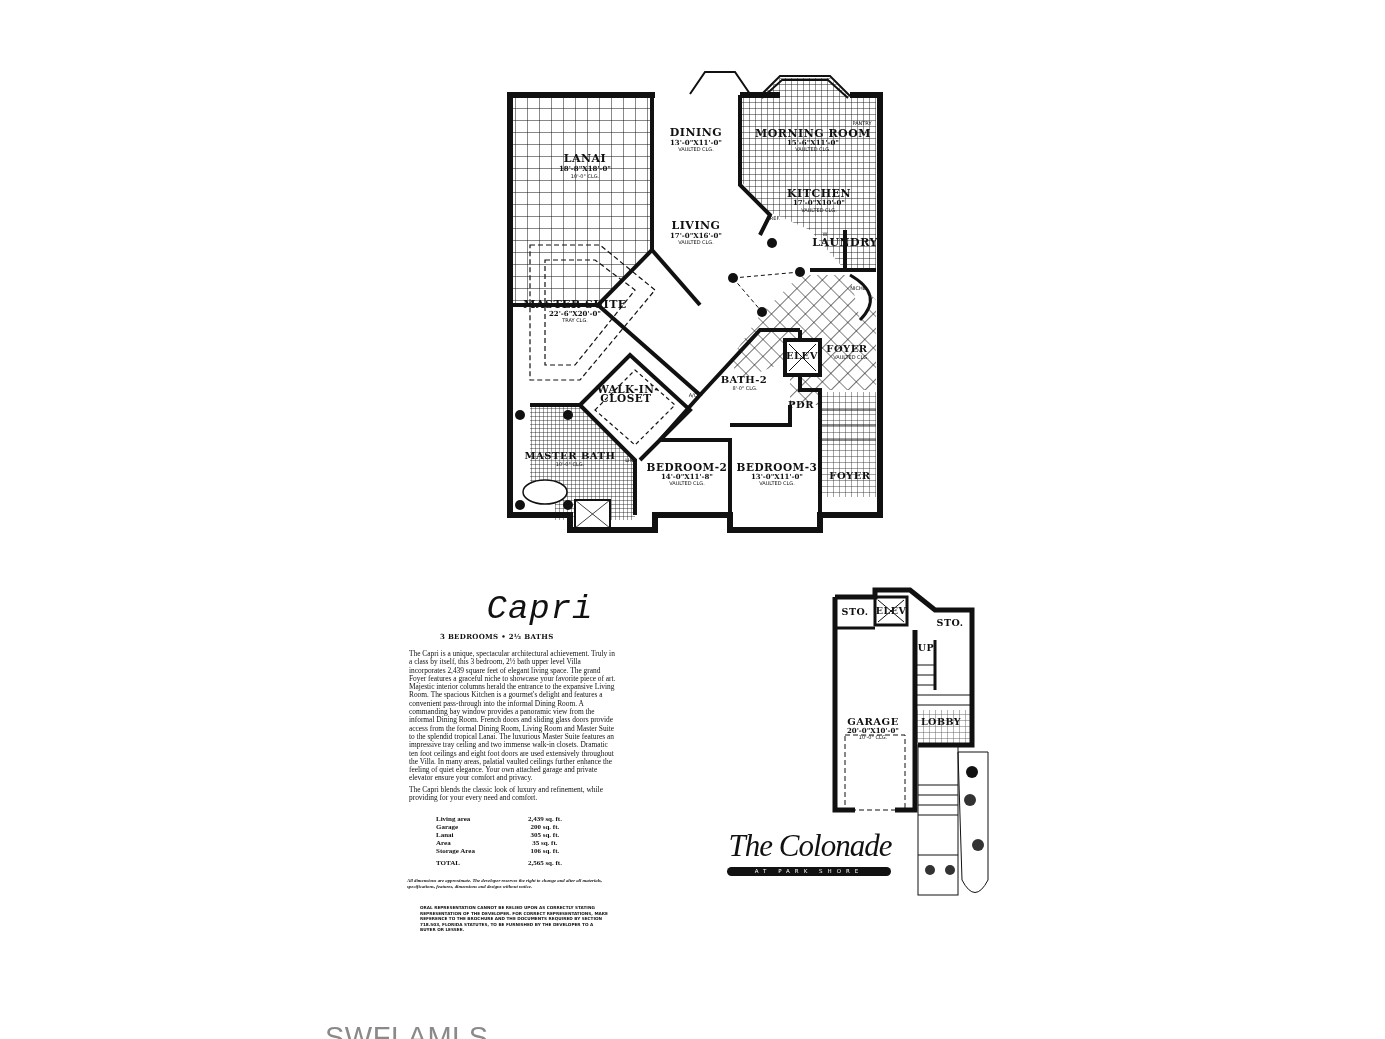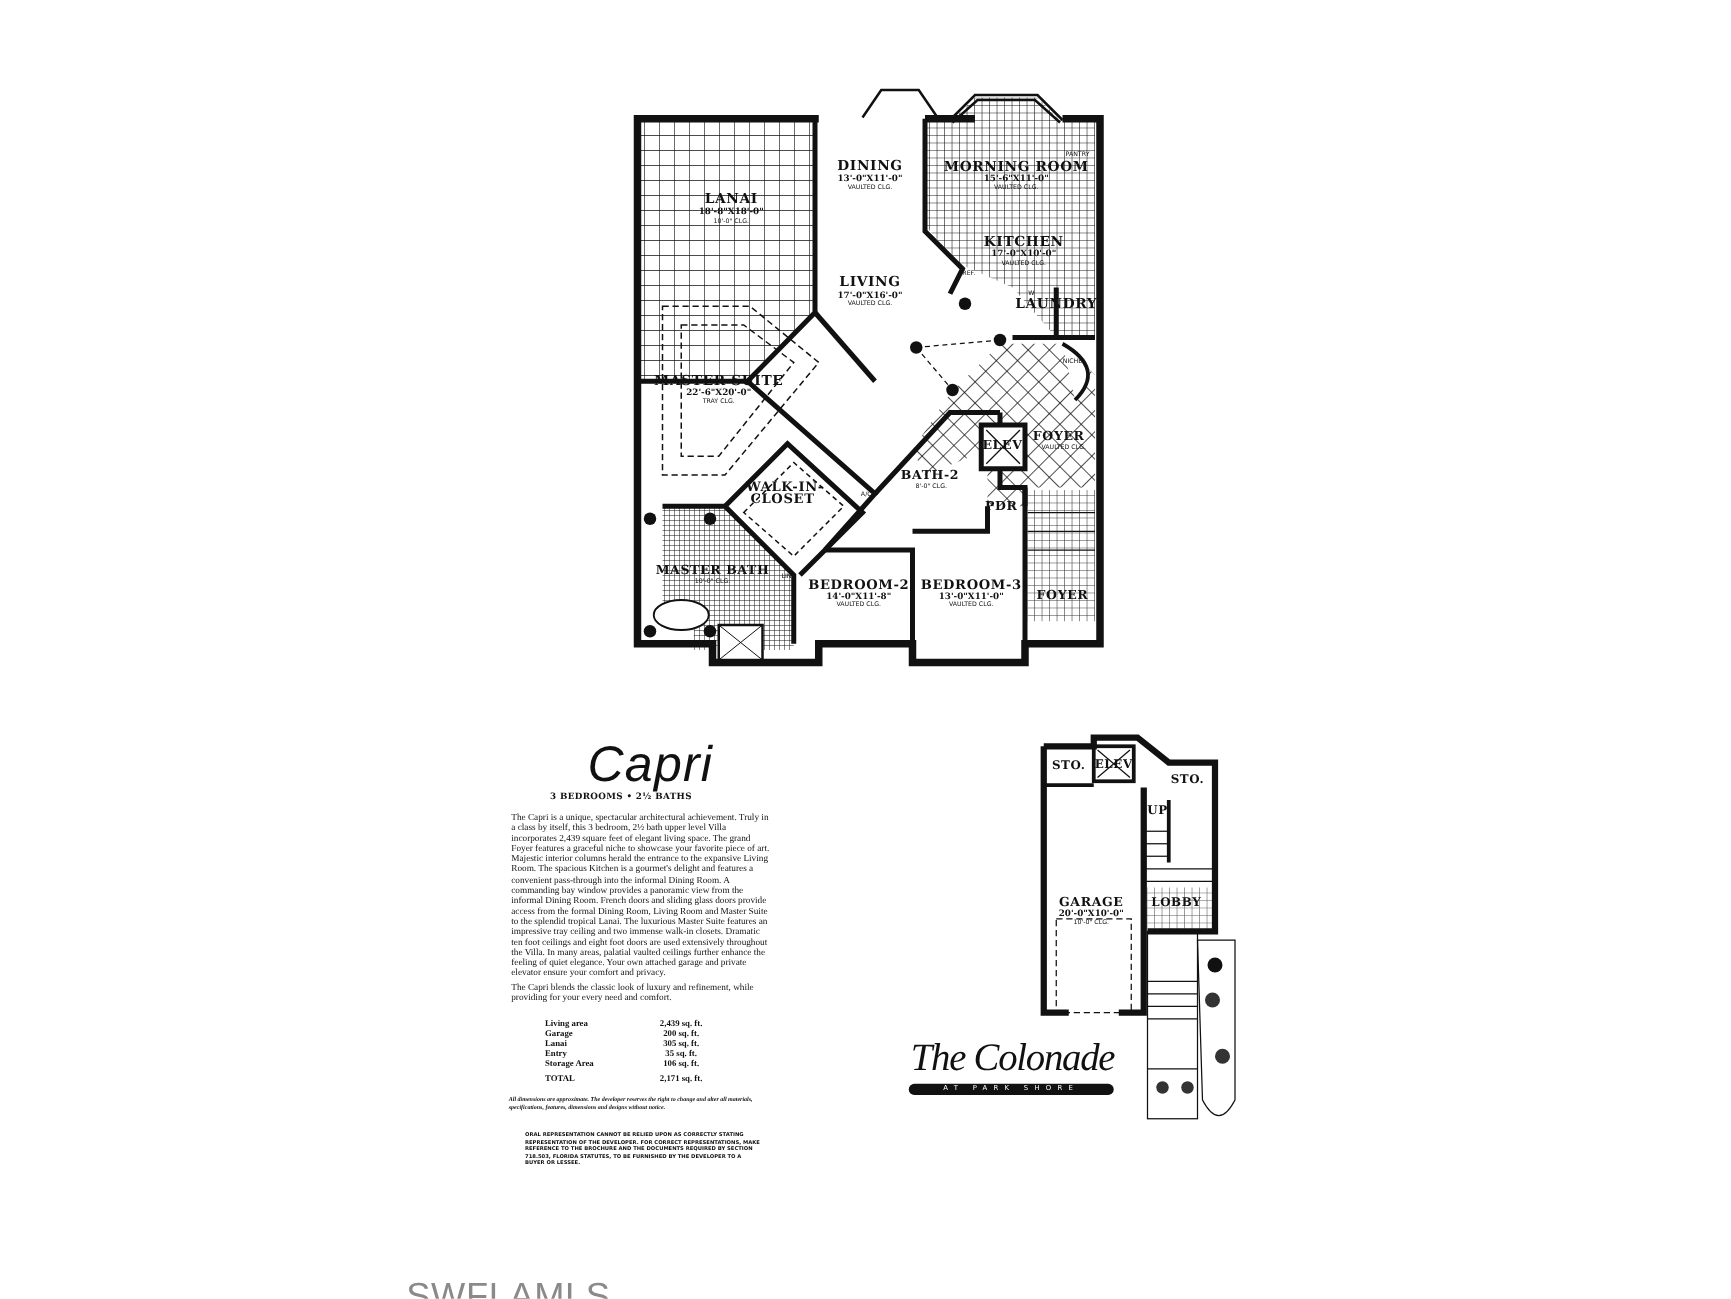--- a/index.html
+++ b/index.html
@@ -2,21 +2,21 @@
 <html><head>
 <meta charset="utf-8">
 <style>
   html, body { margin:0; padding:0; background:#ffffff; }
   body { width:1385px; height:1039px; position:relative; overflow:hidden; font-family:"DejaVu Serif", serif; color:#111; }
   .abs { position:absolute; }
   svg text { font-family:"DejaVu Serif", serif; fill:#111; }
   .room { font-weight:bold; text-anchor:middle; letter-spacing:0.5px; }
   .dim { font-weight:bold; text-anchor:middle; }
   .clg { text-anchor:middle; font-family:"DejaVu Sans", sans-serif; }
-  #brochure-title { left:470px; top:590px; width:140px; text-align:left; font-family:Liberation Sans, sans-serif; font-style:italic; font-size:40px; letter-spacing:1px; }
+  #brochure-title { left:470px; top:590px; width:140px; text-align:center; font-family:Liberation Mono, monospace; font-style:italic; font-size:34px; letter-spacing:1px; }
   #brochure-subtitle { left:440px; top:632px; width:200px; font-size:7px; font-weight:bold; letter-spacing:0.3px; }
   #brochure-desc { left:409px; top:650px; width:208px; font-family:"Liberation Serif", serif; font-size:7.4px; line-height:8.3px; text-align:left; }
   #brochure-desc p { margin:0 0 3px 0; }
   #area-table { left:436px; top:815px; width:142px; border-collapse:collapse; font-family:"Liberation Serif", serif; font-size:7px; font-weight:bold; }
   #area-table td { padding:0; line-height:8px; }
   #area-table td.v { text-align:center; }
   #area-table tr.total td { padding-top:4px; }
   #disclaimer { left:407px; top:878px; width:210px; font-family:"Liberation Serif", serif; font-style:italic; font-weight:bold; font-size:4.8px; line-height:6px; }
   #legal { left:420px; top:905px; width:190px; font-family:"DejaVu Sans", sans-serif; font-size:4.2px; line-height:5.5px; font-weight:bold; text-align:left; }
   #logo-main { left:724px; top:828px; width:172px; text-align:center; font-family:"Liberation Serif", serif; font-style:italic; font-size:31px; letter-spacing:-1px; }
@@ -243,30 +243,30 @@
       </tr>
   <tr>
         <td>Garage</td>
         <td class="v">200 sq. ft.</td>
       </tr>
   <tr>
         <td>Lanai</td>
         <td class="v">305 sq. ft.</td>
       </tr>
   <tr>
-        <td>Entry</td>
+        <td>Area</td>
         <td class="v">35 sq. ft.</td>
       </tr>
   <tr>
         <td>Storage Area</td>
         <td class="v">106 sq. ft.</td>
       </tr>
   <tr class="total">
         <td>TOTAL</td>
-        <td class="v">2,171 sq. ft.</td>
+        <td class="v">2,565 sq. ft.</td>
       </tr>
 </tbody>
   </table>
 
 <div id="disclaimer" class="abs">All dimensions are approximate. The developer reserves the right to change and alter all materials, specifications, features, dimensions and designs without notice.</div>
 <div id="legal" class="abs">ORAL REPRESENTATION CANNOT BE RELIED UPON AS CORRECTLY STATING REPRESENTATION OF THE DEVELOPER. FOR CORRECT REPRESENTATIONS, MAKE REFERENCE TO THE BROCHURE AND THE DOCUMENTS REQUIRED BY SECTION 718.503, FLORIDA STATUTES, TO BE FURNISHED BY THE DEVELOPER TO A BUYER OR LESSEE.</div>
 
 <div id="logo-main" class="abs">The Colonade</div>
 <div id="logo-band" class="abs">AT PARK SHORE</div>
 

